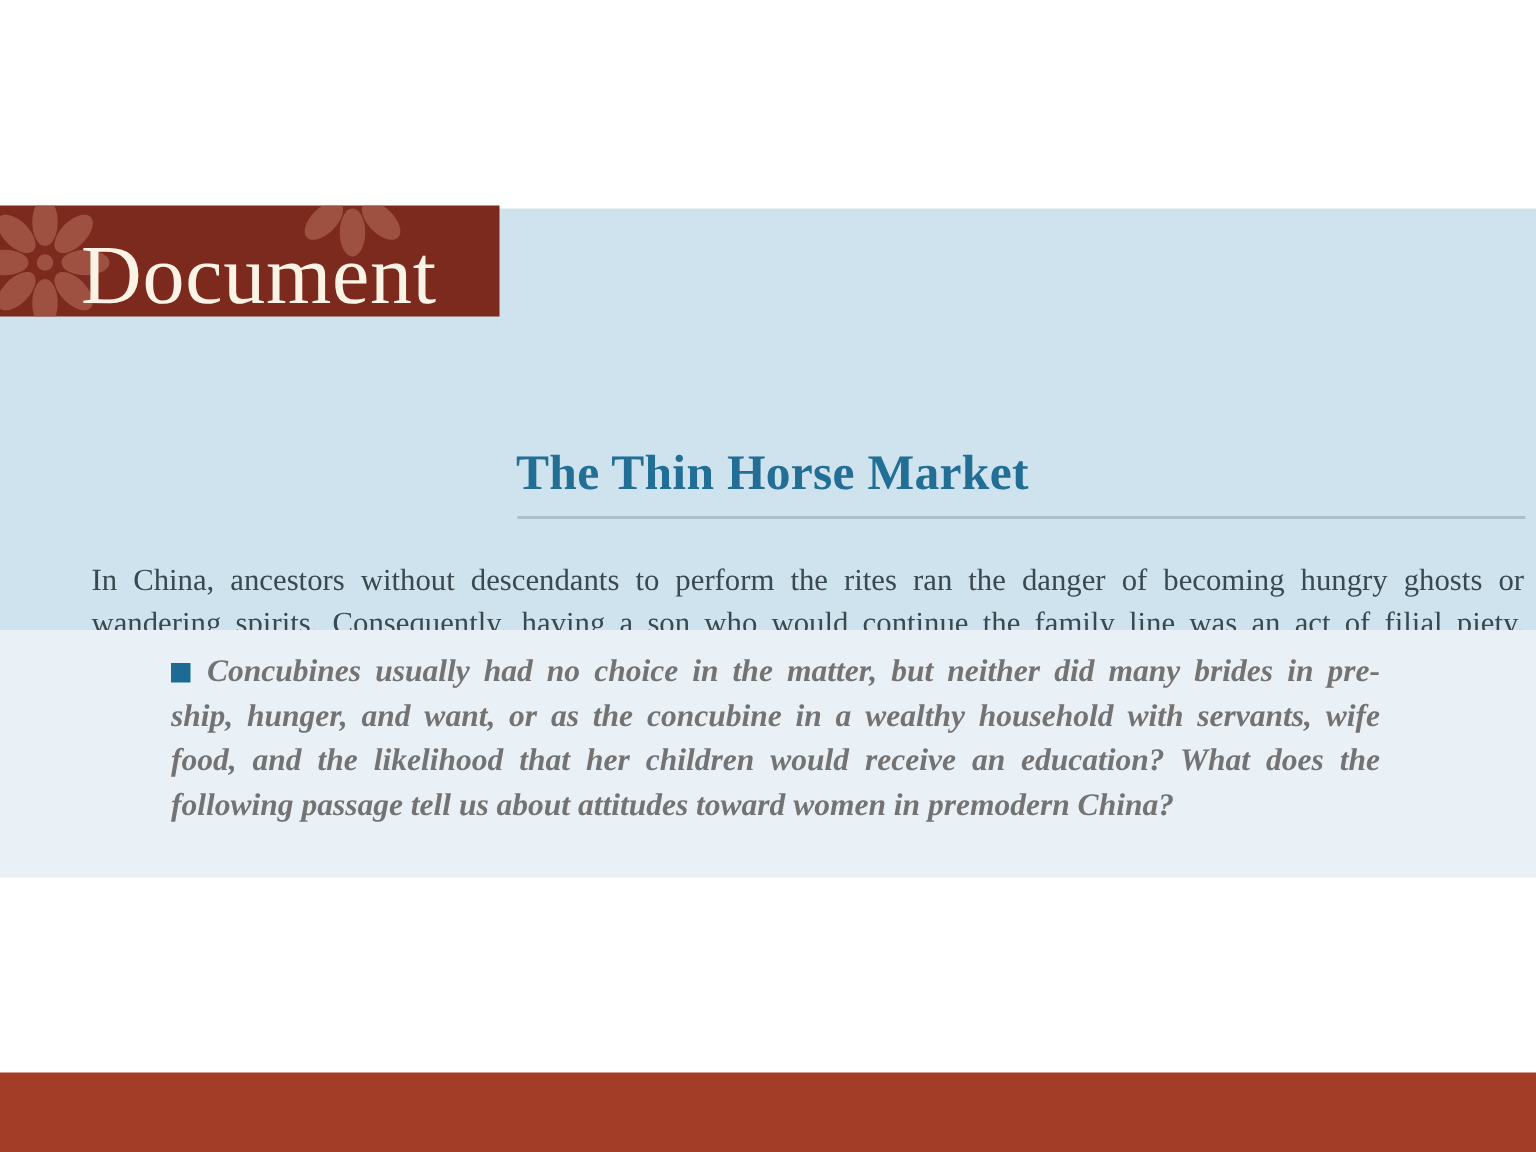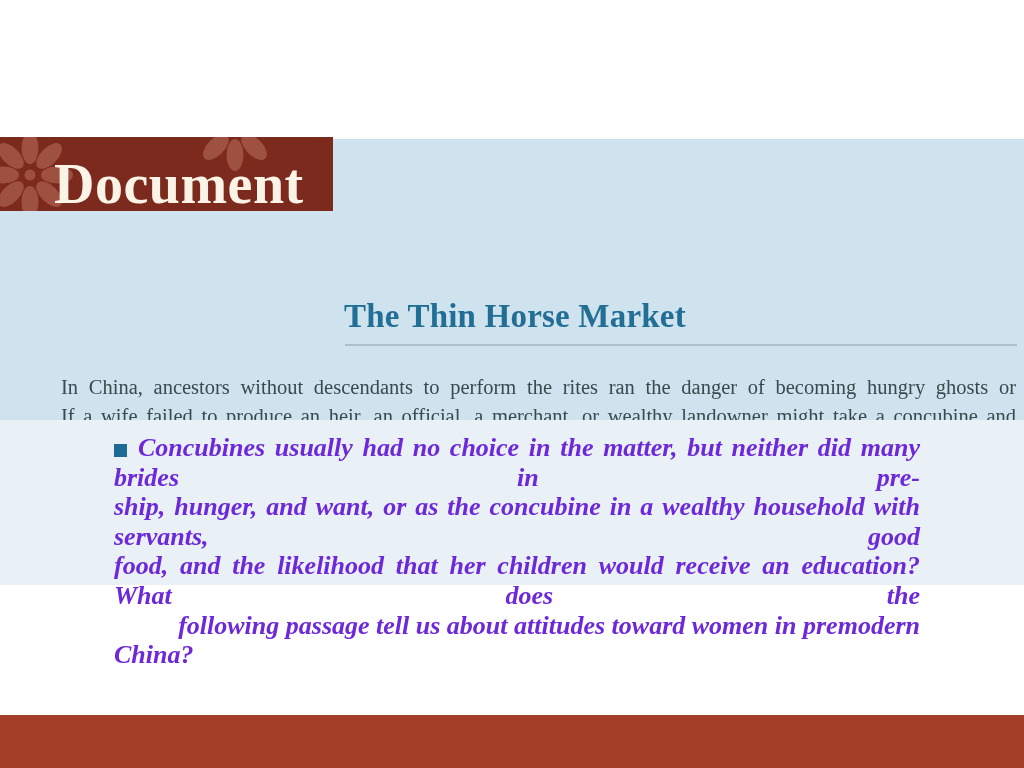--- a/index.html
+++ b/index.html
@@ -15,28 +15,28 @@
   }
   .title-rule{position:absolute;left:345px;top:205px;width:672px;height:2px;background:#aebfc9;}
   .intro-text{
     position:absolute;left:14px;top:234px;width:1002px;
     font-size:20.5px;line-height:28.8px;color:#3a4950;
   }
   
   .doc-box{position:absolute;left:0;top:137px;width:333px;height:74px;background:#7c2a1d;overflow:hidden;}
   .doc-label{
     position:absolute;left:54px;top:0;height:92px;display:flex;align-items:center;
-    font-size:56px;color:#fbf4e6;letter-spacing:.5px;line-height:1;padding-top:2px;box-sizing:border-box;font-weight:bold;
+    font-size:56px;color:#fbf4e6;letter-spacing:.5px;line-height:1;padding-top:2px;box-sizing:border-box;
   }
   .flower-svg{position:absolute;left:0;top:0;}
   
   .question-block{position:absolute;left:0;top:420px;width:1024px;height:165px;background:#e9f1f6;}
   .question-text{
     position:absolute;left:67px;top:13px;width:853px;
-    font-size:26px;line-height:29.6px;font-style:italic;font-weight:bold;color:#6d28d9;
+    font-size:21px;line-height:29.6px;font-style:italic;font-weight:bold;color:#737373;
   }
   .bullet-square{
     display:inline-block;width:13px;height:13px;background:#1d6a94;
     margin-right:11px;transform:translateY(1px);
   }
   
   .jline{display:block;text-align:justify;text-align-last:justify;white-space:normal;margin-left:47px;}
   .jline.rag{text-align:right;text-align-last:left;}
   
   .footer-bar{position:absolute;left:0;top:715px;width:1024px;height:53px;background:#a33d28;
@@ -45,20 +45,21 @@
 </head>
 <body>
 
 <div id="slide">
 
   <div class="blue-panel">
     <div class="slide-title">The Thin Horse Market</div>
     <div class="title-rule"></div>
     <div class="intro-text">
         <div class="jline">In China, ancestors without descendants to perform the rites ran the danger of becoming hungry ghosts or</div>
+        <div class="jline">wandering spirits. Consequently, having a son who would continue the family line was an act of filial piety.</div>
         <div class="jline">If a wife failed to produce an heir, an official, a merchant, or wealthy landowner might take a concubine and</div>
         <div class="jline">try again. Or he might do so simply because he was able to, because it gave him pleasure, and because it</div>
         <div class="jline">was socially acceptable. For a poor peasant household, after a bad harvest and faced with high taxes, the sale</div>
         <div class="jline rag">of a comely daughter often seemed preferable to the sale of ancestral land.</div>
       </div>
   </div>
 
   <div class="doc-box">
     <svg class="flower-svg" width="333" height="74" viewBox="0 0 333 74" aria-hidden="true">
       <g fill="#9e5140">
@@ -80,21 +81,21 @@
           <circle cx="0" cy="0" r="5.5"></circle>
         </g>
       </g>
     </svg>
     <div class="doc-label">Document</div>
   </div>
 
   <div class="question-block">
     <div class="question-text">
         <div class="jline"><span class="bullet-square"></span>Concubines usually had no choice in the matter, but neither did many brides in pre-</div>
-        <div class="jline">ship, hunger, and want, or as the concubine in a wealthy household with servants, good</div>
+        <div class="jline">ship, hunger, and want, or as the concubine in a wealthy household with servants, wife</div>
         <div class="jline">food, and the likelihood that her children would receive an education? What does the</div>
         <div class="jline rag">following passage tell us about attitudes toward women in premodern China?</div>
       </div>
   </div>
 
   <div class="footer-bar">
     
     
   </div>
 

